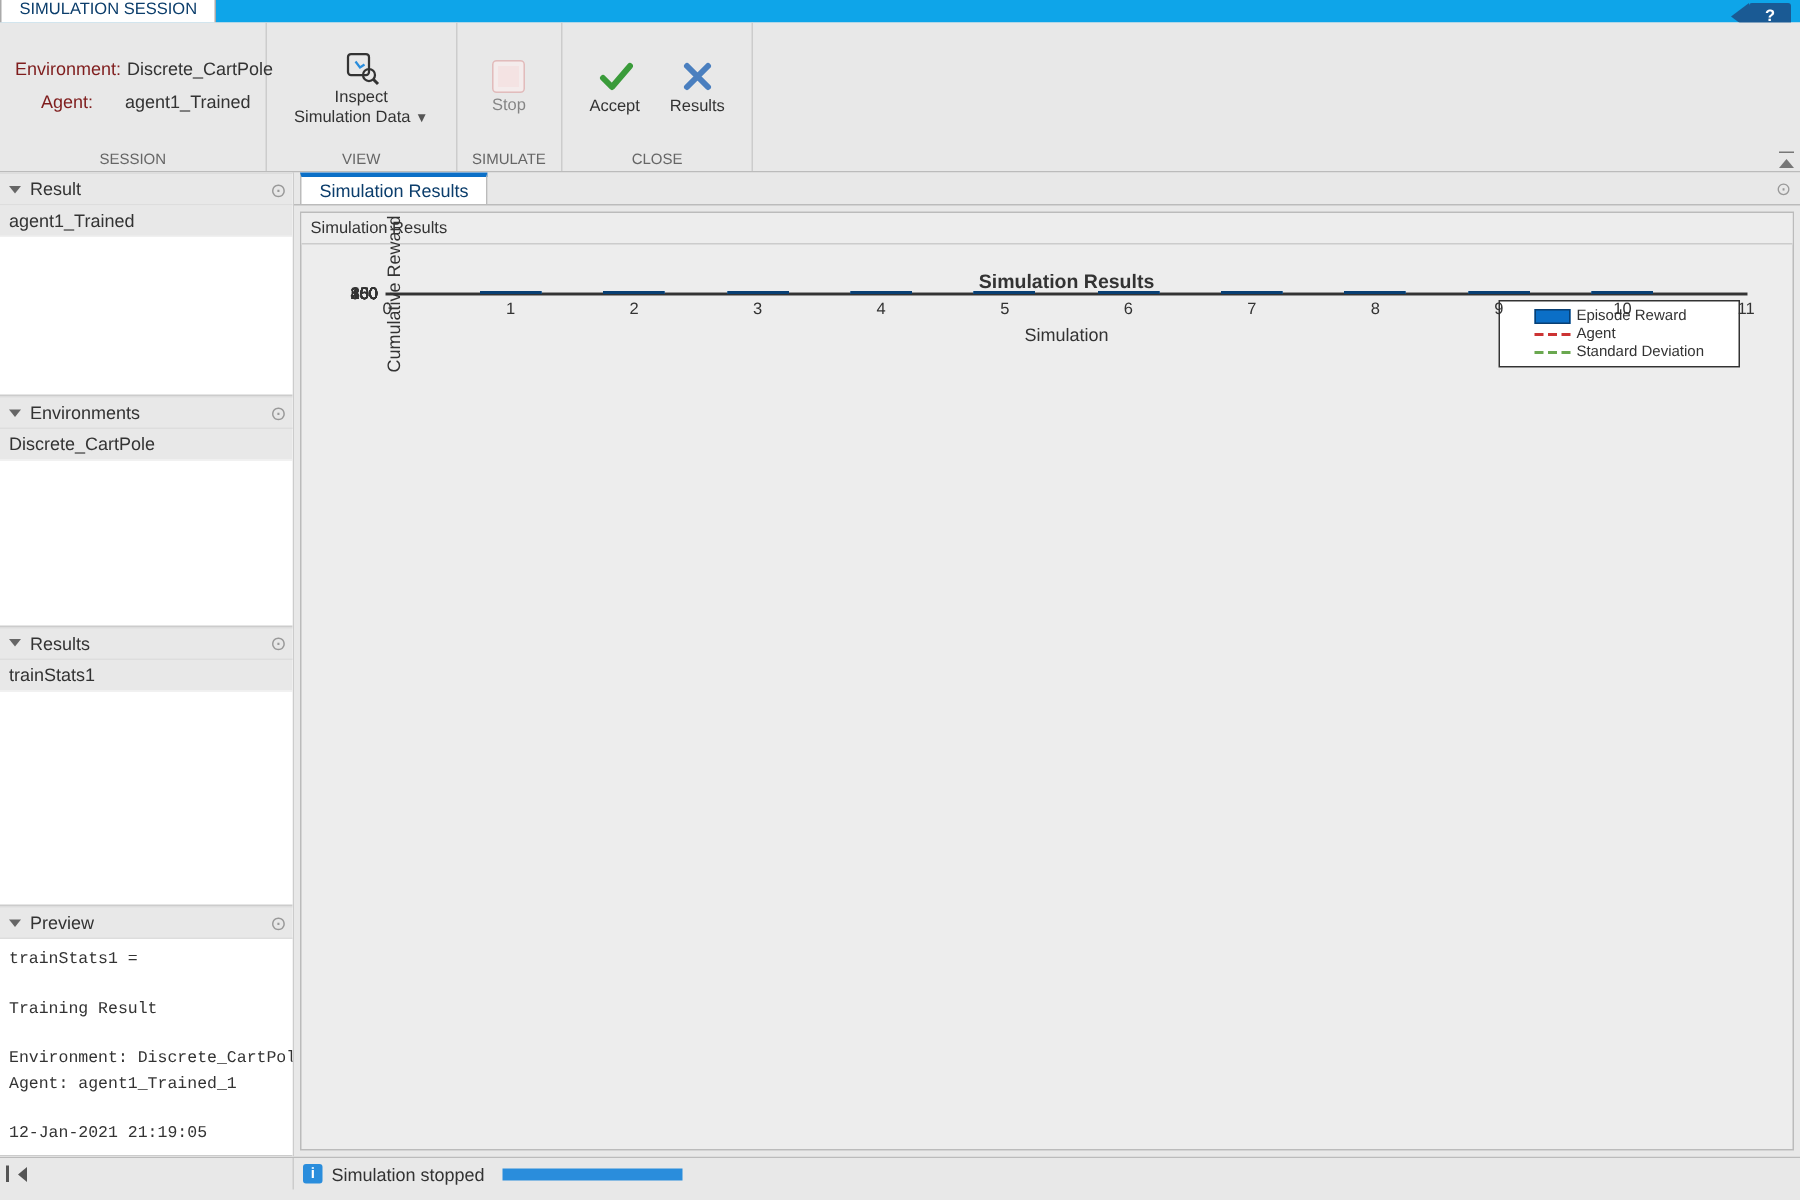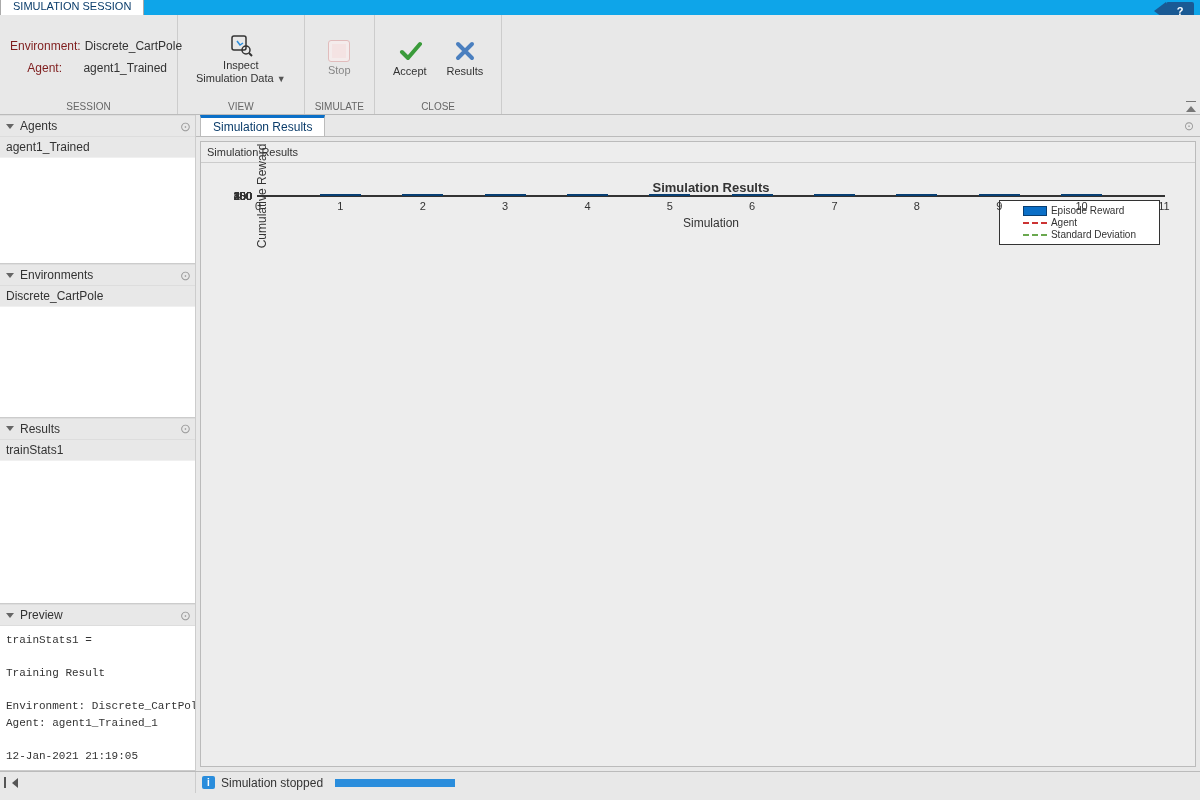--- a/index.html
+++ b/index.html
@@ -157,21 +157,21 @@
     <span class="small-tri tri-up"></span>
   </div>
 </div>
 
 <div class="main">
   <div class="sidebar">
 
     <div class="panel" style="height:160px;">
       <div class="panel-header">
         <span class="tri"></span>
-        <span>Agents</span>
+        <span>Result</span>
         <span class="opt">⊙</span>
       </div>
       <div class="panel-list" id="agents-list">
           <div class="panel-item sel">agent1_Trained</div>
         </div>
     </div>
 
     <div class="panel" style="height:165px;">
       <div class="panel-header">
         <span class="tri"></span>

